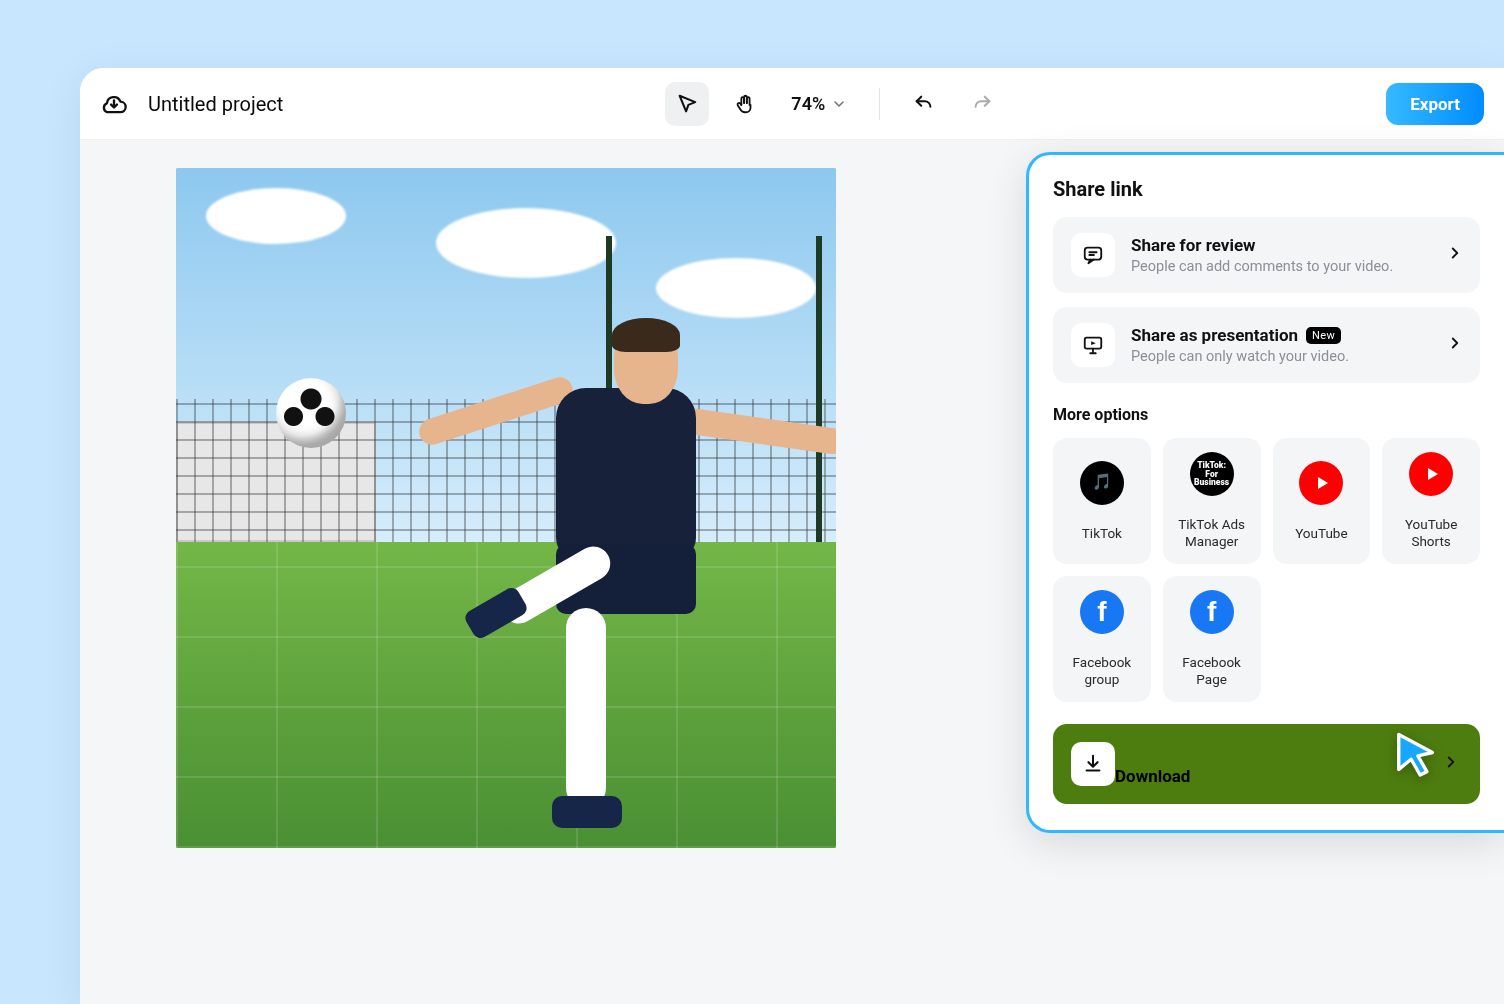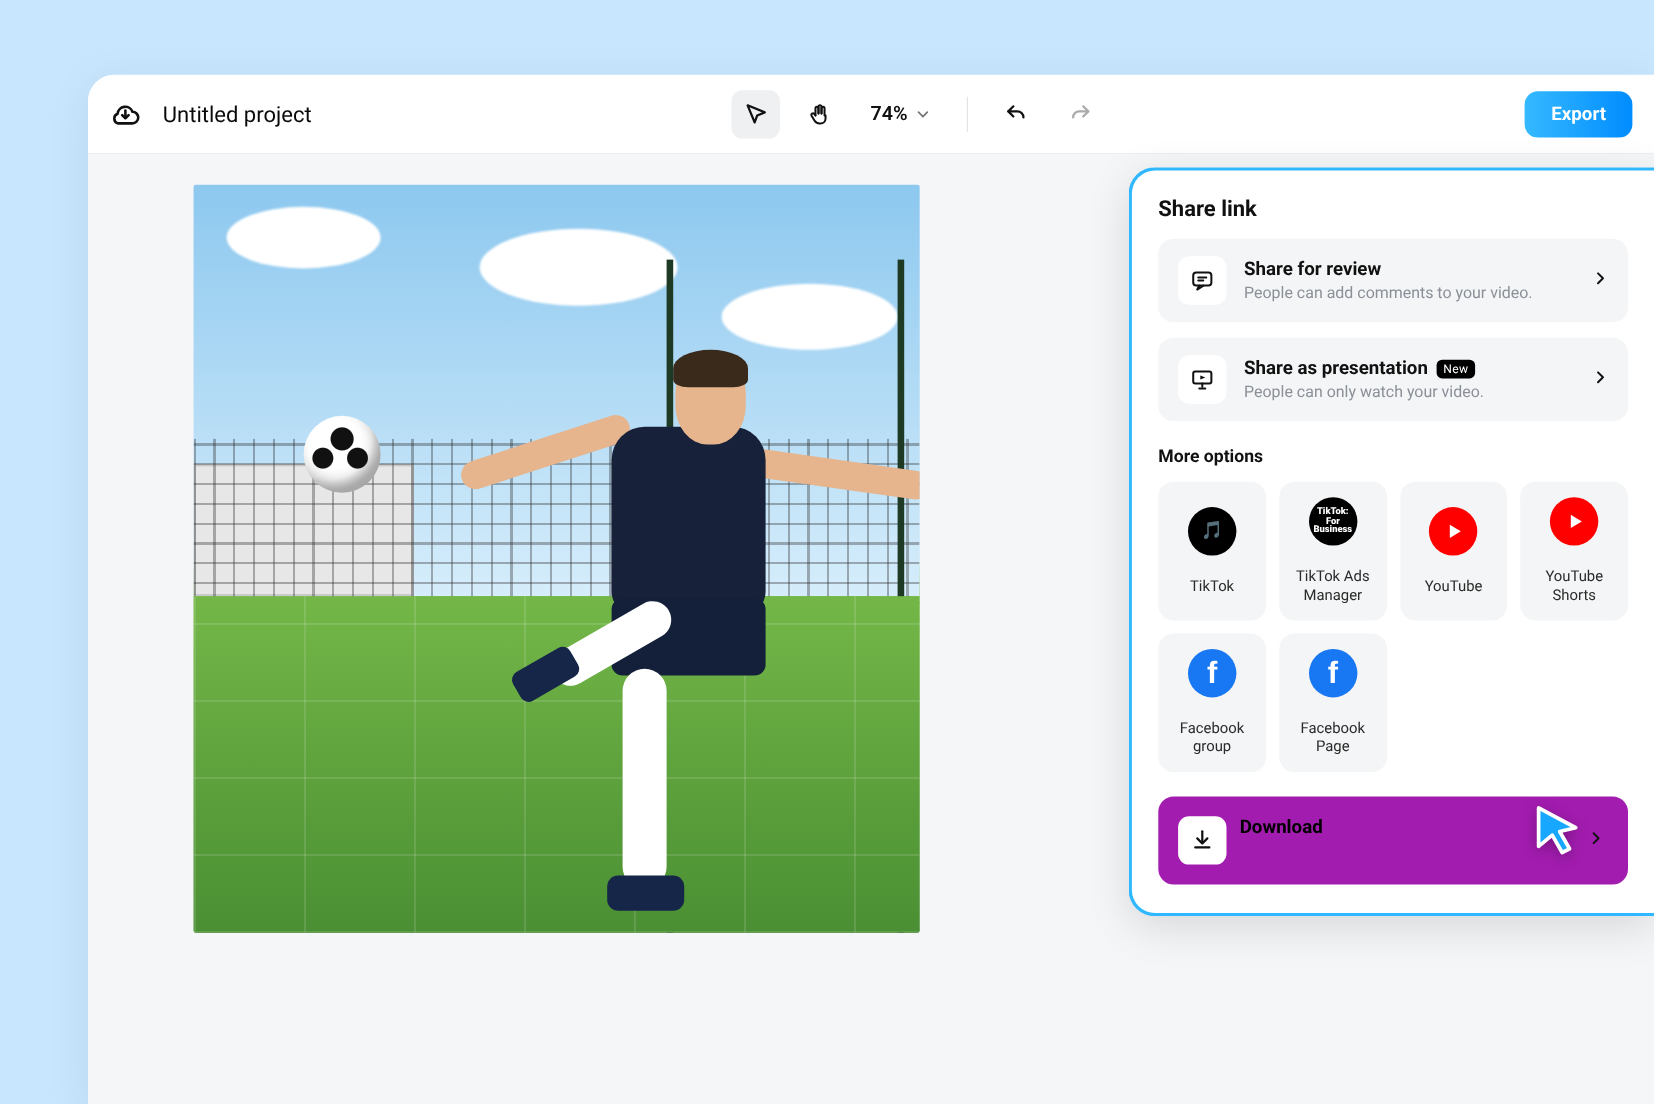--- a/index.html
+++ b/index.html
@@ -74,21 +74,21 @@
   .share-card .txt{flex:1;}
   .share-card .lbl{font-size:17px;font-weight:700;color:#111;display:flex;align-items:center;gap:8px;}
   .share-card .sub{font-size:14.5px;color:#8a8f98;margin-top:3px;}
   .new-badge{font-size:11px;font-weight:400;color:#fff;background:#000000;border-radius:5px;padding:2px 6px;letter-spacing:.3px;}
   .chev{position:absolute;right:16px;top:50%;transform:translateY(-50%);}
   .section-title{font-size:16px;font-weight:700;color:#111;margin:22px 0 14px;}
   .grid{display:grid;grid-template-columns:repeat(4,1fr);gap:12px;}
   .opt{background:#f4f5f6;border-radius:14px;height:126px;display:flex;flex-direction:column;align-items:center;justify-content:center;gap:20px;padding:8px;}
   .opt .circ{width:44px;height:44px;border-radius:50%;display:flex;align-items:center;justify-content:center;color:#fff;font-weight:900;}
   .opt .olabel{font-size:13.5px;color:#2a2a2a;text-align:center;line-height:1.25;}
-  .download-card{margin-top:22px;background:#a21caf;border-radius:14px;padding:18px;display:flex;align-items:flex-start;gap:12px;position:relative;}
+  .download-card{margin-top:22px;background:#4d7c0f;border-radius:14px;padding:18px;display:flex;align-items:flex-end;gap:0;position:relative;}
   .download-card .iconbox{width:44px;height:44px;border-radius:10px;background:#fff;display:flex;align-items:center;justify-content:center;}
   .download-card .lbl{font-size:17px;font-weight:700;}
   .cursor-overlay{position:absolute; right:34px; bottom:20px; width:54px;height:54px;}
   .cursor-overlay svg{filter: drop-shadow(0 3px 6px rgba(0,0,0,0.25));}
 
   
   .c-tiktok{background:#000;}
   .c-tiktokb{background:#000;}
   .c-youtube{background:#ff0000;}
   .c-fb{background:#1877F2;}

